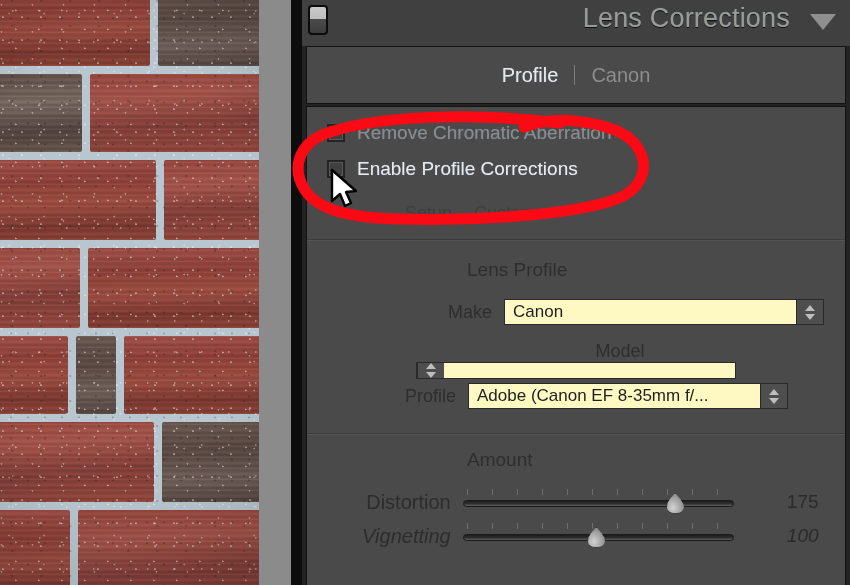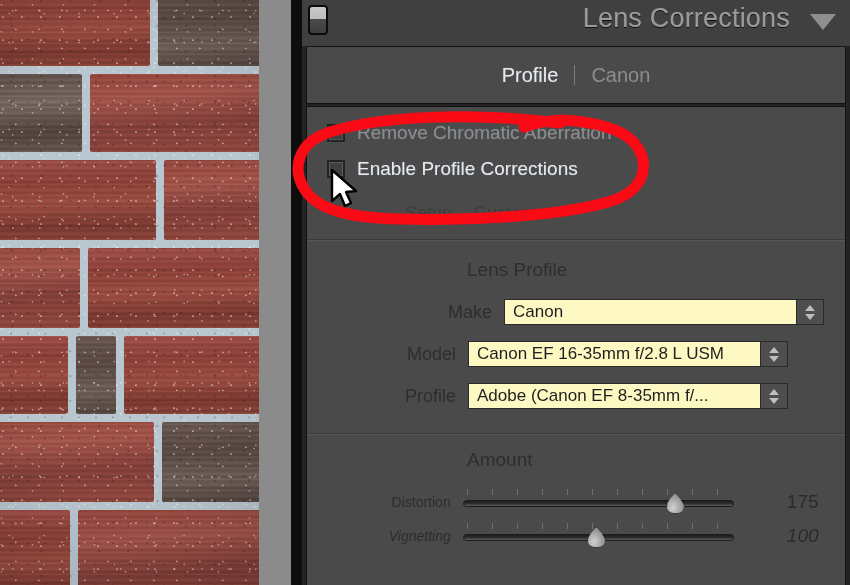--- a/index.html
+++ b/index.html
@@ -165,21 +165,21 @@
     font-size: 19px; color: #2e2e2e;
   }
   #title-lens-profile { top: 152px; }
   #title-amount { top: 342px; }
 
   .field-row {
     position: absolute; left: 0; right: 0; height: 26px;
     display: flex; align-items: center;
   }
   #row-make    { top: 192px; margin-left: 36px; }
-  #row-model   { top: 234px; }
+  #row-model   { top: 234px; flex-direction: column; }
   #row-profile { top: 276px; }
 
   .field-label {
     width: 161px; text-align: right; padding-right: 12px;
     font-size: 18px; color: #2e2e2e;
   }
   .field-box {
     position: relative;
     width: 320px; height: 26px;
     background: #fef9c3;
@@ -205,21 +205,21 @@
 
   .slider-row {
     position: absolute; left: 0; right: 0; height: 30px;
     display: flex; align-items: center;
   }
   #row-distortion { top: 380px; }
   #row-vignetting { top: 414px; font-style: italic; }
 
   .slider-label {
     width: 158px; text-align: right; padding-right: 12px;
-    font-size: 14px; color: #2d2d2d;
+    font-size: 20px; color: #2d2d2d;
   }
   .slider-wrap { position: relative; width: 276px; height: 30px; }
   .ticks {
     position: absolute; left: 4px; right: 4px; top: 2px; height: 6px;
     background-image: repeating-linear-gradient(90deg,
       #6e6e6e 0px, #6e6e6e 1px, transparent 1px, transparent 25px);
   }
   .track {
     position: absolute; left: 0; right: 0; top: 13px; height: 7px;
     border-radius: 4px;
@@ -326,21 +326,20 @@
           <div class="stepper">
             <span class="st-up"></span>
             <span class="st-dn"></span>
           </div>
         </div>
       </div>
 
       <div class="field-row" id="row-model">
         <div class="field-label">Model</div>
         <div class="field-box">
-          <div class="field-value">Canon EF 16-35mm f/2.8 L USM</div>
           <div class="stepper">
             <span class="st-up"></span>
             <span class="st-dn"></span>
           </div>
         </div>
       </div>
 
       <div class="field-row" id="row-profile">
         <div class="field-label">Profile</div>
         <div class="field-box">

